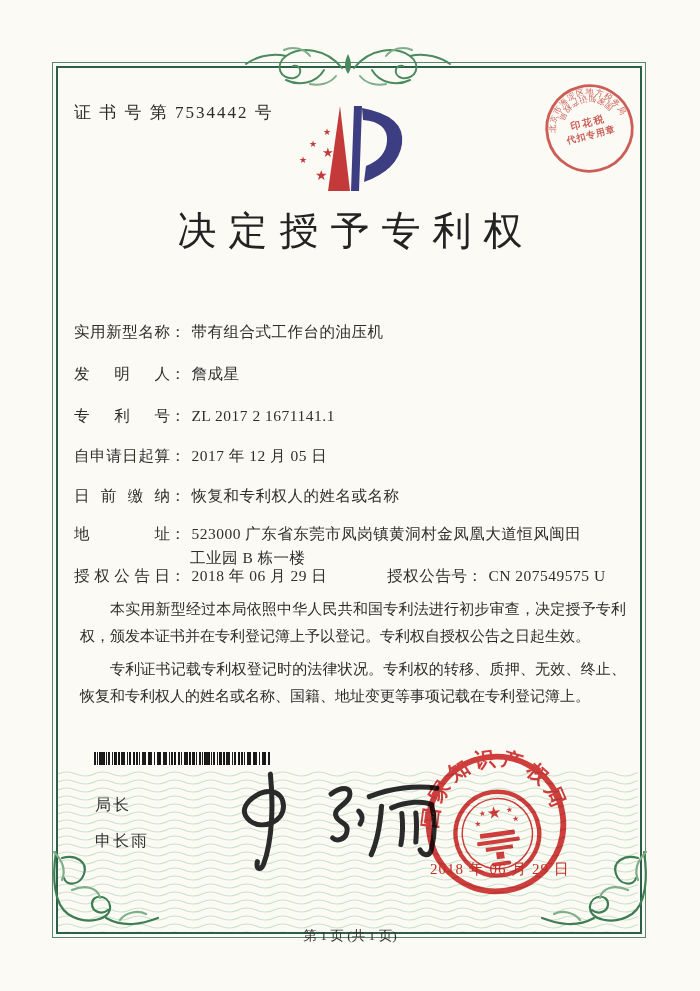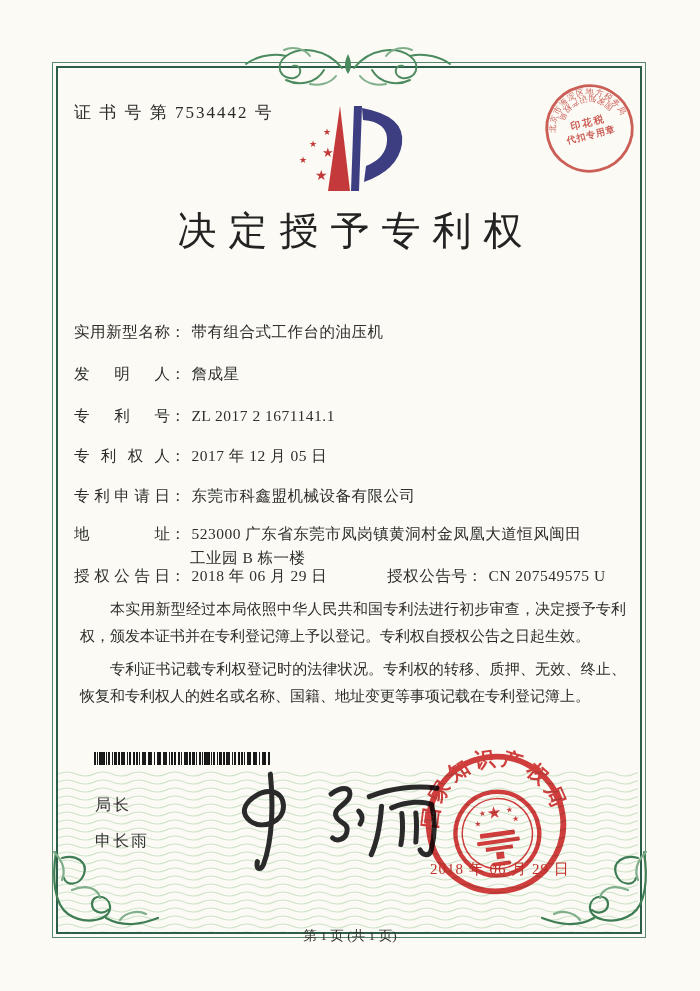--- a/index.html
+++ b/index.html
@@ -143,26 +143,26 @@
     </div>
     <div class="frow" style="top:42px;">
       <span class="flabel-txt">发明人</span><span class="colon">：</span>
       <span class="fvalue">詹成星</span>
     </div>
     <div class="frow" style="top:84px;">
       <span class="flabel-txt">专利号</span><span class="colon">：</span>
       <span class="fvalue">ZL 2017 2 1671141.1</span>
     </div>
     <div class="frow" style="top:124px;">
-      <span class="flabel-txt">专利权人</span><span class="colon">：</span>
+      <span class="flabel-txt">自申请日起算</span><span class="colon">：</span>
       <span class="fvalue">2017 年 12 月 05 日</span>
     </div>
     <div class="frow" style="top:164px;">
-      <span class="flabel-txt">专利申请日</span><span class="colon">：</span>
-      <span class="fvalue">东莞市科鑫盟机械设备有限公司</span>
+      <span class="flabel-txt">日前缴纳</span><span class="colon">：</span>
+      <span class="fvalue">恢复和专利权人的姓名或名称</span>
     </div>
     <div class="frow" style="top:202px;">
       <span class="flabel-txt">地址</span><span class="colon">：</span>
       <span class="fvalue">523000 广东省东莞市凤岗镇黄洞村金凤凰大道恒风闽田</span>
     </div>
     <div class="addr2" style="top:226px;">工业园 B 栋一楼</div>
     <div class="frow" style="top:244px;width:562px;">
       <span class="flabel-txt">授权公告日</span><span class="colon">：</span>
       <span class="fvalue">2018 年 06 月 29 日</span>
       <span class="grant-right">

